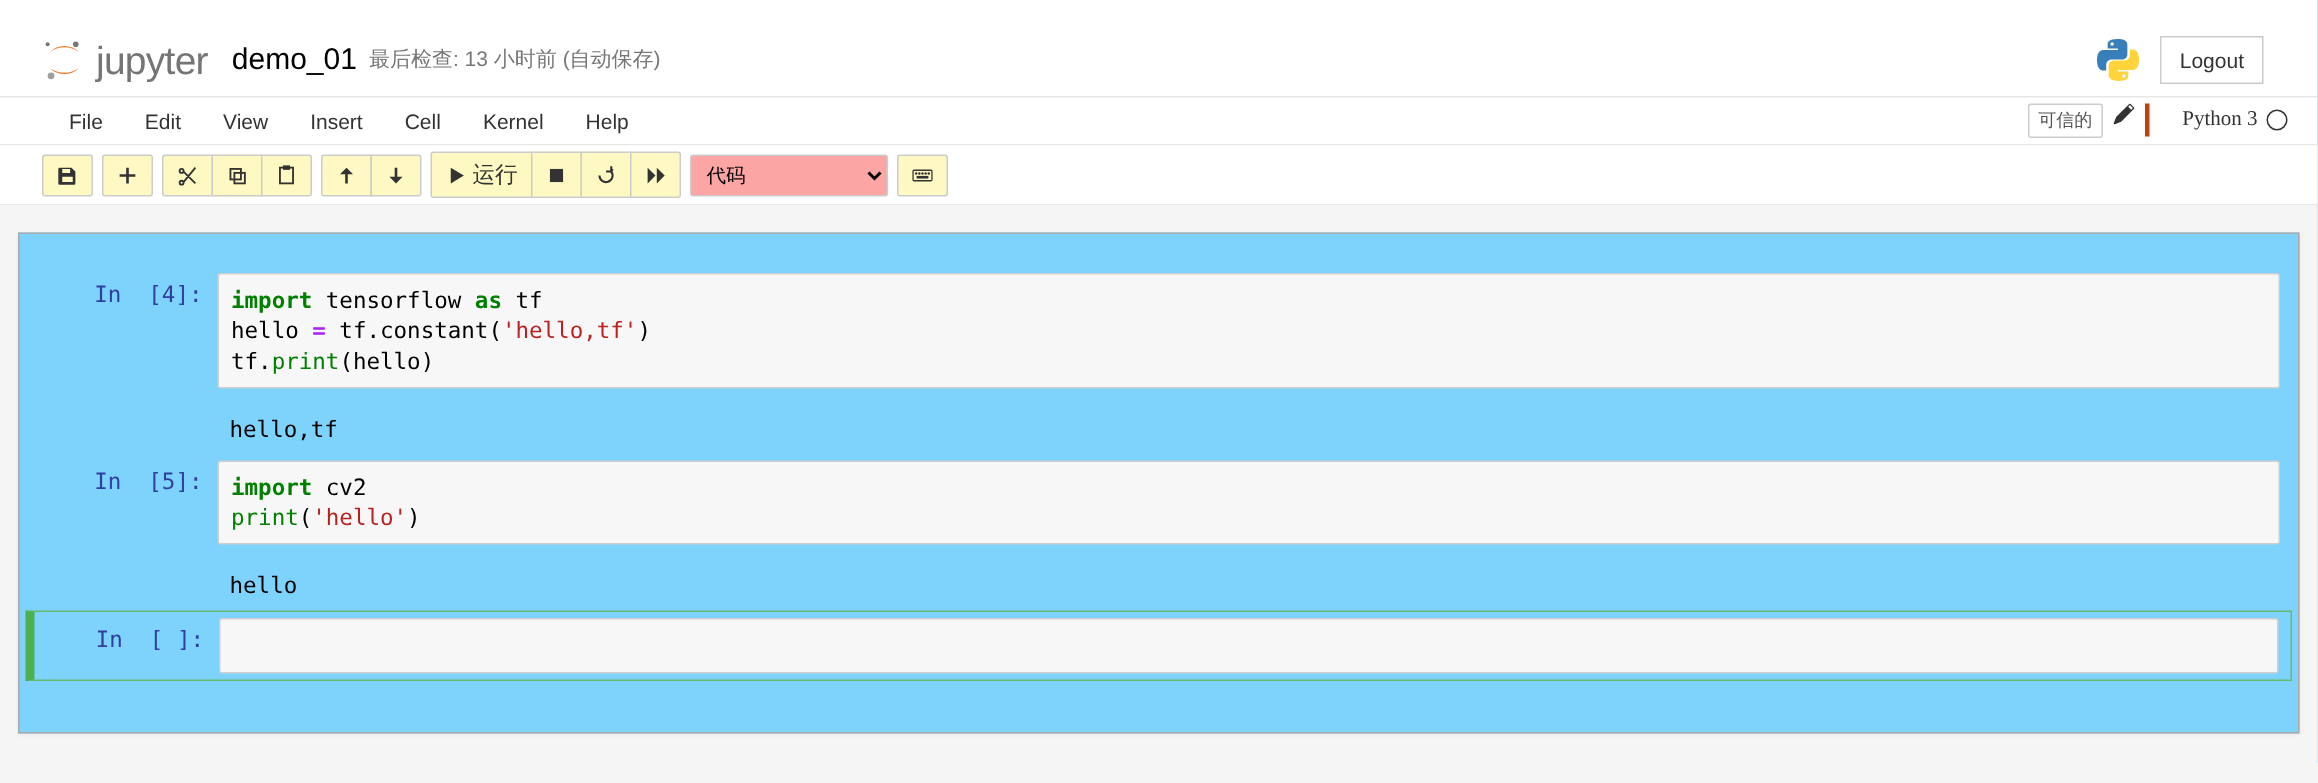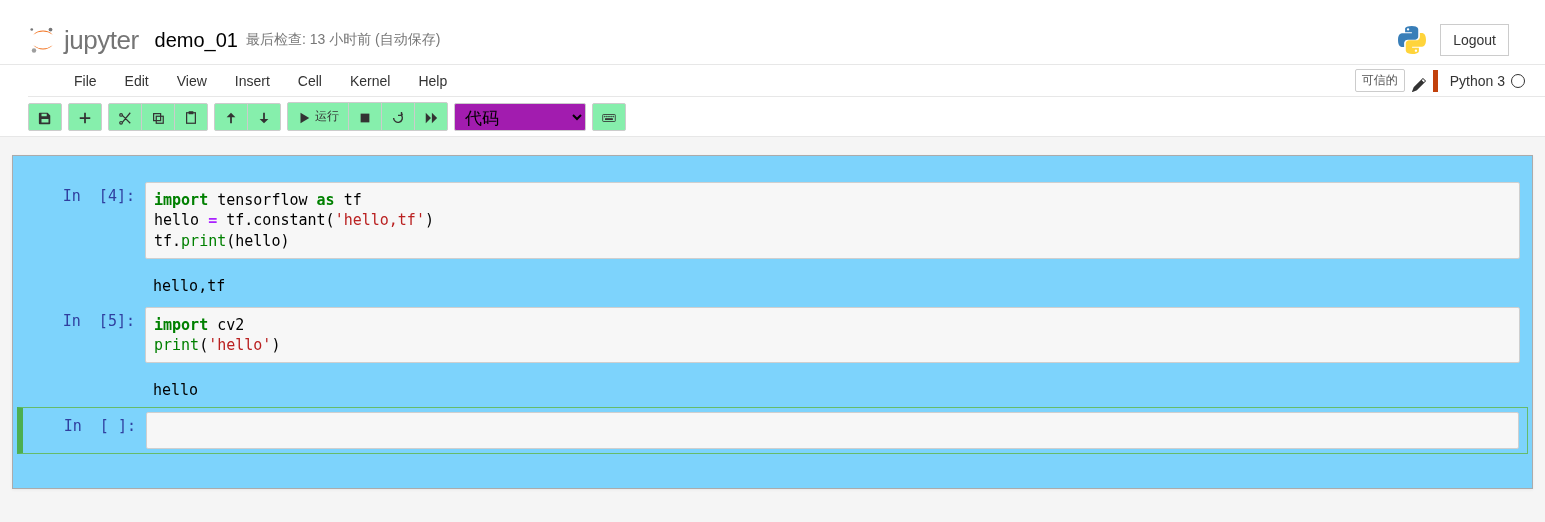--- a/index.html
+++ b/index.html
@@ -6,36 +6,36 @@
 body { font-family: "Helvetica Neue", Helvetica, Arial, sans-serif; font-size: 14px; background: #fff; color: #000; }
 .header { display: flex; align-items: center; padding: 24px 16px 8px 28px; border-bottom: 1px solid #e7e7e7; }
 .logo-wrap { display: flex; align-items: center; gap: 6px; margin-right: 16px; }
 .logo-svg { width: 30px; height: 30px; }
 .logo-text { font-size: 26px; color: #757575; font-weight: 400; letter-spacing: -0.5px;}
 .nb-name { font-size: 20px; color: #000; margin-right: 8px; }
 .checkpoint { font-size: 14px; color: #777; }
 .header-right { margin-left: auto; display: flex; align-items: center; gap: 14px; padding-right: 20px;}
 .py-logo { width: 28px; height: 28px; }
 .logout-btn { border: 1px solid #ccc; background: #fff; padding: 7px 12px; font-size: 14px; border-radius: 0; cursor: pointer; color: #333;}
-.menubar { display: flex; align-items: center; padding: 0px 16px 0 32px; border-bottom: 1px solid #e7e7e7; height: 32px; margin-left: 28px;}
+.menubar { display: flex; align-items: center; padding: 0px 16px 0 32px; border-bottom: 1px solid #e7e7e7; height: 32px;}
 .menu-item { padding: 6px 14px; font-size: 14px; color: #333; cursor: pointer; }
-.menubar-right { margin-left: auto; display: flex; align-items: flex-end; gap: 7px; padding-right: 4px;}
+.menubar-right { margin-left: auto; display: flex; align-items: flex-start; gap: 7px; padding-right: 4px; font-family: Liberation Serif, serif;}
 .trusted { border: 1px solid #ccc; padding: 2px 6px; font-size: 12px; color: #555; border-radius: 2px;}
 .edit-icon { width: 14px; height: 14px; color: #333; }
-.kernel-ind { display: flex; align-items: center; gap: 6px; font-size: 14px; color: #333; border-left: 5px solid #c2410c; padding-left: 12px; height: 22px;}
+.kernel-ind { display: flex; align-items: center; gap: 6px; font-size: 14px; color: #333; border-left: 3px solid #c2410c; padding-left: 22px; height: 22px;}
 .kernel-circle { width: 14px; height: 14px; border: 1.5px solid #333; border-radius: 50%; }
 .toolbar { display: flex; align-items: center; padding: 4px 16px 4px 28px; border-bottom: 1px solid #e7e7e7; gap: 6px; height: 40px; background:#fff;}
 .btn-group { display: flex; }
 .btn-group .tb-btn { border-radius: 0; margin-left:-1px;}
 .btn-group .tb-btn:first-child { border-top-left-radius: 2px; border-bottom-left-radius: 2px; margin-left:0;}
 .btn-group .tb-btn:last-child { border-top-right-radius: 2px; border-bottom-right-radius: 2px; }
-.tb-btn { border: 1px solid #ccc; background: #86efac; padding: 5px 9px; font-size: 12px; color: #333; cursor: pointer; display: flex; align-items: flex-end; gap: 4px; min-height: 28px; border-radius: 2px;}
+.tb-btn { border: 1px solid #ccc; background: #fef9c3; padding: 5px 9px; font-size: 15px; color: #333; cursor: pointer; display: flex; align-items: center; gap: 4px; min-height: 28px; border-radius: 2px;}
 .tb-btn svg { width: 14px; height: 14px; }
 .tb-btn.single { }
-.celltype-select { border: 1px solid #ccc; background: #a21caf; padding: 4px 6px; font-size: 17px; min-width: 132px; height: 28px; border-radius: 2px;}
+.celltype-select { border: 1px solid #ccc; background: #fca5a5; padding: 4px 6px; font-size: 13px; min-width: 132px; height: 28px; border-radius: 2px;}
 .notebook-body { background: #f5f5f5; padding: 18px 12px; min-height: 400px; }
 .notebook-container { background: #7dd3fc; border: 1px solid #ababab; padding: 22px 4px 32px 4px; box-shadow: 0 1px 3px rgba(0,0,0,0.05); max-width: 100%; margin: 0 auto;}
 .cell { display: flex; padding: 4px 8px; margin-bottom: 2px;}
 .cell.selected { border: 1px solid #66bb6a; border-left: 6px solid #4caf50; padding-left: 3px;}
 .prompt { width: 120px; text-align: right; font-family: monospace; font-size: 15px; padding: 5px 10px 0 0; white-space: pre; flex-shrink: 0;}
 .prompt.in { color: #303f9f; }
 .cell-body { flex: 1; }
 .input-area { background: #f7f7f7; border: 1px solid #cfcfcf; border-radius: 2px; padding: 7px 8px; font-family: monospace; font-size: 15px; line-height: 1.35; min-height: 30px; white-space: pre;}
 .output-area { font-family: monospace; font-size: 15px; padding: 8px 8px 2px 8px; white-space: pre;}
 .tok-kw { color: #008000; font-weight: bold; }

